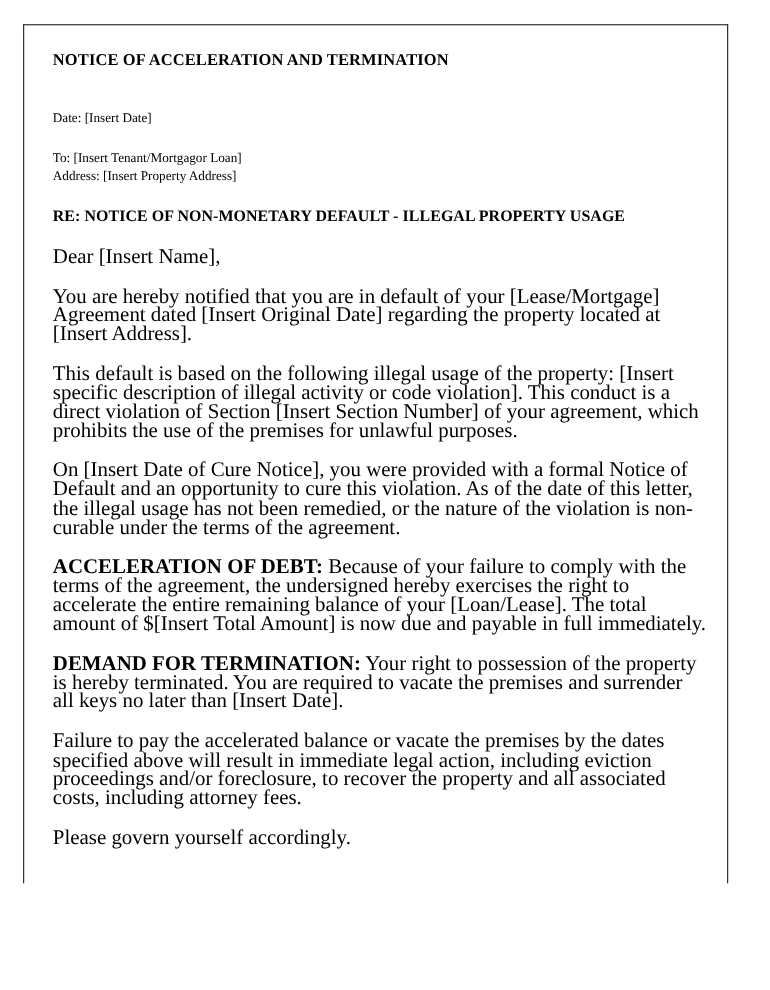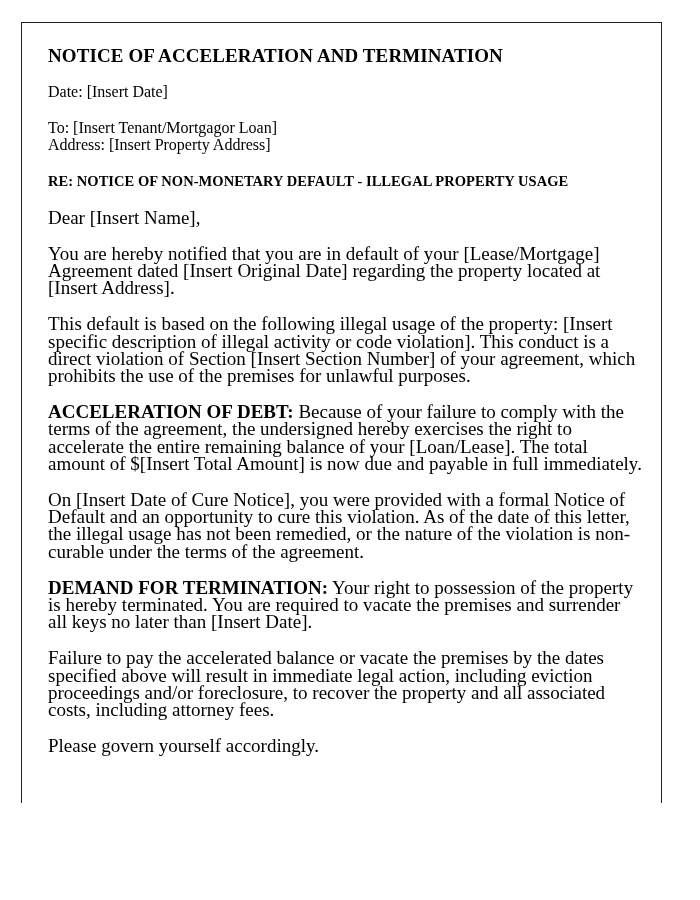--- a/index.html
+++ b/index.html
@@ -33,25 +33,25 @@
   }
 
   .page-inner {
     position: absolute;
     left: 26px;
     top: 24px;
     width: 594px;
   }
 
   .doc-title {
-    font-size: 19px;
+    font-size: 15px;
     font-weight: bold;
     line-height: 17px;
     letter-spacing: 0.1px;
-    margin: 0 0 19px 0;
+    margin: 0 0 35px 0;
   }
 
   .re-line {
     font-size: 14.5px;
     font-weight: bold;
     line-height: 17px;
     letter-spacing: 0.05px;
     margin: 0 0 19px 0;
   }
 
@@ -60,21 +60,21 @@
     line-height: 17.2px;
     margin: 0 0 19px 0;
     text-align: left;
   }
 
   .lead {
     font-weight: bold;
   }
 
   .addr-block {
-    font-size: 16px;
+    font-size: 12px;
     line-height: 17.2px;
     margin: 0 0 19px 0;
   }
 
   .sig-block {
     font-size: 14.3px;
     line-height: 17.2px;
     margin: 0;
   }
 
@@ -100,25 +100,25 @@
     </div>
 
     <div class="re-line">RE: NOTICE OF NON-MONETARY DEFAULT - ILLEGAL PROPERTY USAGE</div>
 
     <p class="block">Dear [Insert Name],</p>
 
     <p class="block">You are hereby notified that you are in default of your [Lease/Mortgage] Agreement dated [Insert Original Date] regarding the property located at [Insert Address].</p>
 
     <p class="block">This default is based on the following illegal usage of the property: [Insert specific description of illegal activity or code violation]. This conduct is a direct violation of Section [Insert Section Number] of your agreement, which prohibits the use of the premises for unlawful purposes.</p>
 
+    <p class="block">On [Insert Date of Cure Notice], you were provided with a formal Notice of Default and an opportunity to cure this violation. As of the date of this letter, the illegal usage has not been remedied, or the nature of the violation is non-curable under the terms of the agreement.</p>
+
     <p class="block">
       <span class="lead">ACCELERATION OF DEBT:</span><span> Because of your failure to comply with the terms of the agreement, the undersigned hereby exercises the right to accelerate the entire remaining balance of your [Loan/Lease]. The total amount of $[Insert Total Amount] is now due and payable in full immediately.</span>
     </p>
-
-    <p class="block">On [Insert Date of Cure Notice], you were provided with a formal Notice of Default and an opportunity to cure this violation. As of the date of this letter, the illegal usage has not been remedied, or the nature of the violation is non-curable under the terms of the agreement.</p>
 
     <p class="block">
       <span class="lead">DEMAND FOR TERMINATION:</span><span> Your right to possession of the property is hereby terminated. You are required to vacate the premises and surrender all keys no later than [Insert Date].</span>
     </p>
 
     <p class="block">Failure to pay the accelerated balance or vacate the premises by the dates specified above will result in immediate legal action, including eviction proceedings and/or foreclosure, to recover the property and all associated costs, including attorney fees.</p>
 
     <p class="block">Please govern yourself accordingly.</p>
 
 

